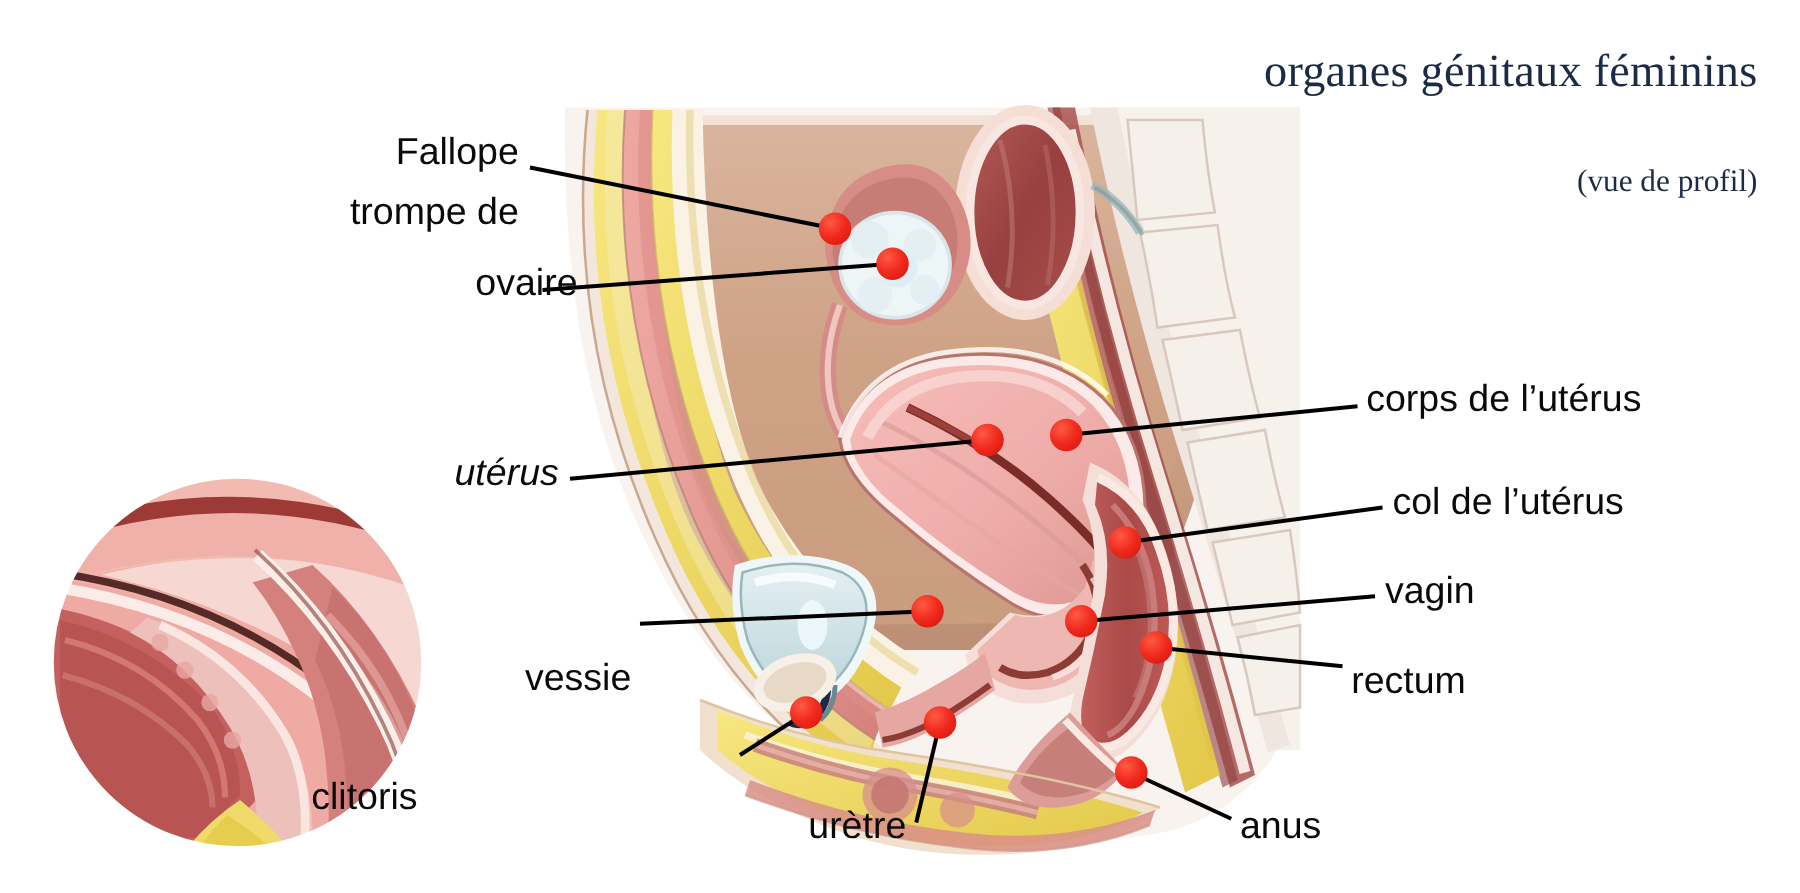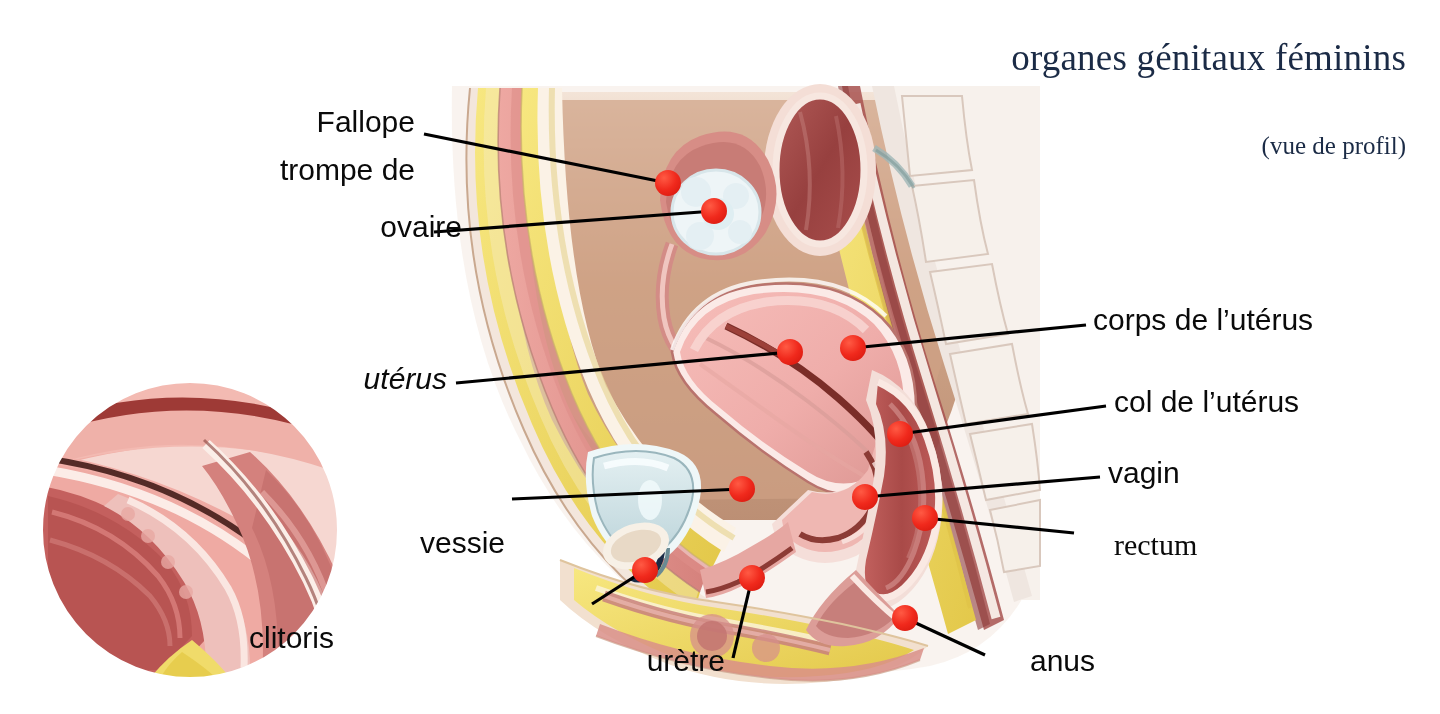--- a/index.html
+++ b/index.html
@@ -316,21 +316,21 @@
       </div>
       <div class="lbl" style="color: rgb(10, 10, 10); left: 1093px; top: 303px;">
         <div>corps de l’utérus</div>
       </div>
       <div class="lbl" style="color: rgb(10, 10, 10); left: 1114px; top: 385px; text-align: right;">
         <div>col de l’utérus</div>
       </div>
       <div class="lbl" style="color: rgb(10, 10, 10); left: 1108px; top: 456px;">
         <div>vagin</div>
       </div>
-      <div class="lbl" style="color: rgb(10, 10, 10); left: 1114px; top: 528px; font-family: Liberation Serif, serif;">
+      <div class="lbl" style="color: rgb(10, 10, 10); left: 1081px; top: 528px;">
         <div>rectum</div>
       </div>
-      <div class="lbl" style="color: rgb(10, 10, 10); left: 992px; top: 644px; margin-left: 38px;">
+      <div class="lbl" style="color: rgb(10, 10, 10); left: 992px; top: 644px;">
         <div>anus</div>
       </div>
     </div>
 
 </div>
 
 </body></html>

